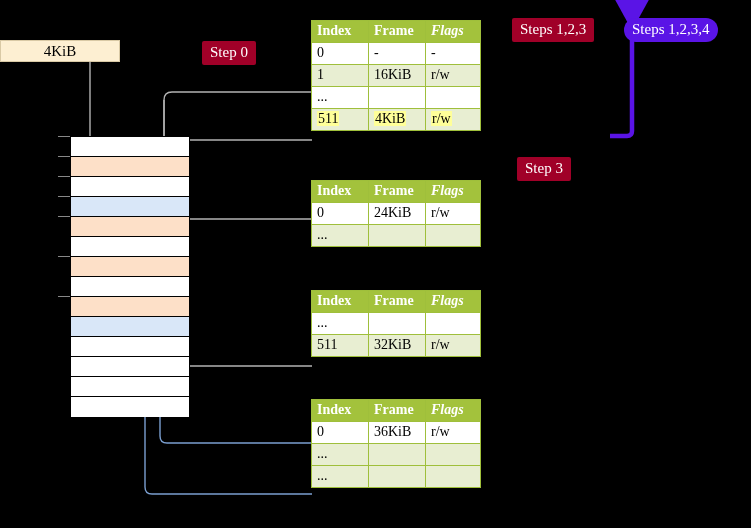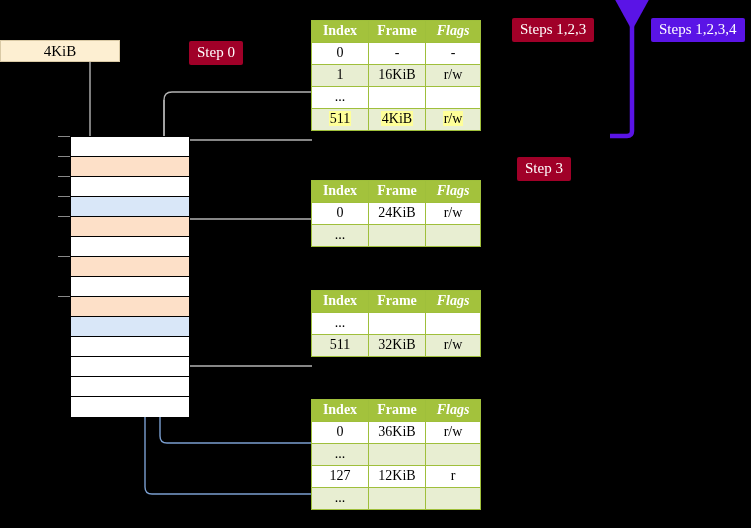--- a/index.html
+++ b/index.html
@@ -96,21 +96,21 @@
     border-collapse: collapse;
     font-family: "Liberation Serif", serif;
     font-size: 14px;
     background: #ffffff;
     border: 1px solid #9fbf3b;
   }
   .ptable th, .ptable td {
     border: 1px solid #9fbf3b;
     padding: 2px 5px 3px 5px;
     height: 18px;
-    text-align: center;
+    text-align: left;
     vertical-align: middle;
     box-sizing: border-box;
   }
   .ptable th {
     background: #a3c23c;
     color: #ffffff;
     font-weight: bold;
     font-size: 14px;
   }
   .ptable td { color: #000000; }
@@ -177,24 +177,24 @@
       <path d="M145,400 L145,333" marker-end="url(#ab)"></path>
     </g>
 
     <g stroke="#5a14e6" stroke-width="4.5" fill="none" stroke-linejoin="round" stroke-linecap="butt">
       <path d="M610,136 L627,136 Q632,136 632,131 L632,26" marker-end="url(#av)"></path>
     </g>
   </svg>
 
   <div class="kib-box">4KiB</div>
 
-  <div class="badge badge-red" style="left:189px; top:41px;">Step 0</div>
+  <div class="badge badge-red" style="left:202px; top:41px;">Step 0</div>
   <div class="badge badge-red" style="left:517px; top:157px;">Step 3</div>
   <div class="badge badge-red" style="left:512px; top:18px;">Steps 1,2,3</div>
-  <div class="badge badge-violet" style="left:651px; top:18px;">Steps 1,2,3,4</div>
+  <div class="badge badge-violet" style="left:624px; top:18px;border-radius:12px;">Steps 1,2,3,4</div>
 
   <div class="memcol" id="memcol">
       <div class="memrow m-white" style="top: 0px;"></div>
       <div class="memrow m-orange" style="top: 20px;"></div>
       <div class="memrow m-white" style="top: 40px;"></div>
       <div class="memrow m-blue" style="top: 60px;"></div>
       <div class="memrow m-orange" style="top: 80px;"></div>
       <div class="memrow m-white" style="top: 100px;"></div>
       <div class="memrow m-orange" style="top: 120px;"></div>
       <div class="memrow m-white" style="top: 140px;"></div>
@@ -300,25 +300,20 @@
         <tr>
           <td class="c-index">0</td>
           <td class="c-frame">36KiB</td>
           <td class="c-flags">r/w</td>
         </tr>
         <tr class="alt">
           <td class="c-index">...</td>
           <td class="c-frame"></td>
           <td class="c-flags"></td>
         </tr>
-        <tr>
-          <td class="c-index">127</td>
-          <td class="c-frame">12KiB</td>
-          <td class="c-flags">r</td>
-        </tr>
         <tr class="alt">
           <td class="c-index">...</td>
           <td class="c-frame"></td>
           <td class="c-flags"></td>
         </tr>
       </tbody>
     </table>
 
 </div>
 

